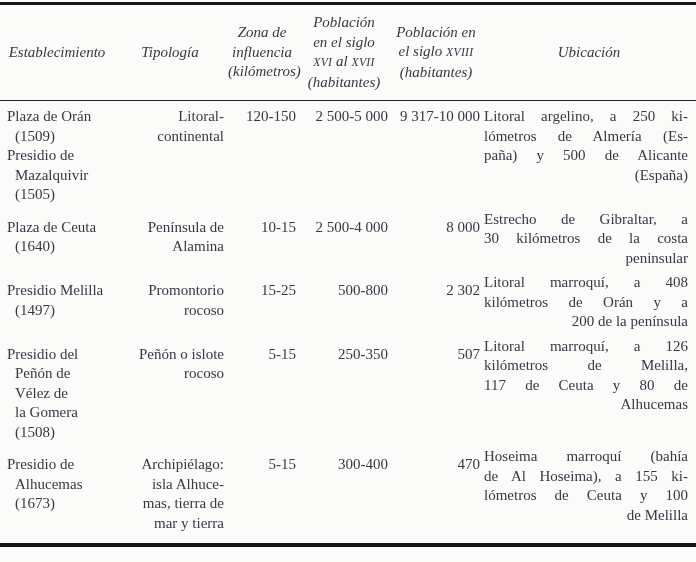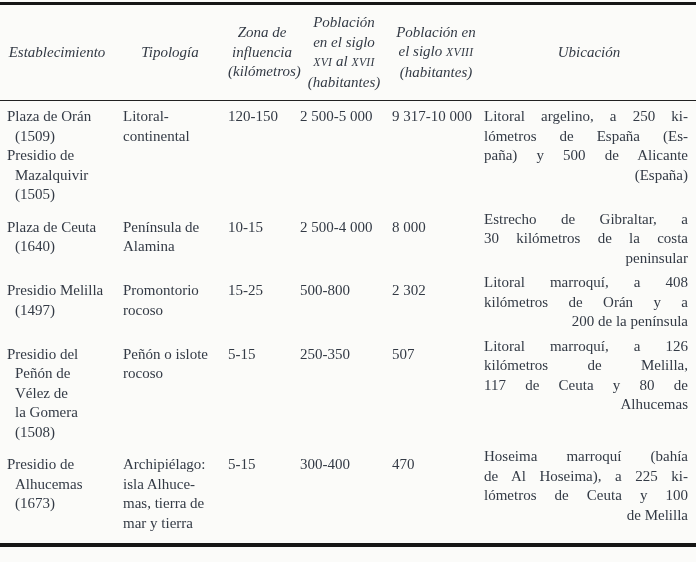--- a/index.html
+++ b/index.html
@@ -32,22 +32,22 @@
     font-style: italic;
     text-align: center;
     vertical-align: middle;
     padding: 8px 2px;
   }
   td {
     vertical-align: top;
     padding: 0;
   }
   td.c-est  { padding: 13px 2px 0 7px; text-align: left; }
-  td.c-tip  { padding: 13px 2px 0 9px; text-align: left; }
-  td.c-num  { padding: 13px 2px 0 2px; text-align: left; }
+  td.c-tip  { padding: 13px 2px 0 9px; text-align: right; }
+  td.c-num  { padding: 13px 2px 0 2px; text-align: right; }
   td.c-ubi  { padding: 5px 8px 0 2px; }
   tbody tr:first-child td { padding-top: 6px; margin-left: 40px; }
   tbody tr:last-child td { padding-bottom: 10px; }
   .entry { margin: 0; }
   .entry .cont { padding-left: 8px; }
   .jline { text-align: justify; text-align-last: justify; }
   .jlast { text-align: right; }
   .sc { font-size: 0.78em; letter-spacing: 0.3px; }
 </style>
 </head>
@@ -107,21 +107,21 @@
           </td>
           <td class="c-tip">
             <div class="line">Litoral-</div>
             <div class="line">continental</div>
           </td>
           <td class="c-num">120-150</td>
           <td class="c-num">2 500-5 000</td>
           <td class="c-num">9 317-10 000</td>
           <td class="c-ubi">
             <div class="jline">Litoral argelino, a 250 ki-</div>
-            <div class="jline">lómetros de España (Es-</div>
+            <div class="jline">lómetros de Almería (Es-</div>
             <div class="jline">paña) y 500 de Alicante</div>
             <div class="jlast">(España)</div>
           </td>
         </tr>
         <tr>
           <td class="c-est">
             <div class="entry">
               <div class="line">Plaza de Ceuta</div>
               <div class="line cont">(1640)</div>
             </div>
@@ -195,20 +195,20 @@
             <div class="line">Archipiélago:</div>
             <div class="line">isla Alhuce-</div>
             <div class="line">mas, tierra de</div>
             <div class="line">mar y tierra</div>
           </td>
           <td class="c-num">5-15</td>
           <td class="c-num">300-400</td>
           <td class="c-num">470</td>
           <td class="c-ubi">
             <div class="jline">Hoseima marroquí (bahía</div>
-            <div class="jline">de Al Hoseima), a 225 ki-</div>
+            <div class="jline">de Al Hoseima), a 155 ki-</div>
             <div class="jline">lómetros de Ceuta y 100</div>
             <div class="jlast">de Melilla</div>
           </td>
         </tr>
       </tbody>
   </table>
 </div>
 
 </body></html>

